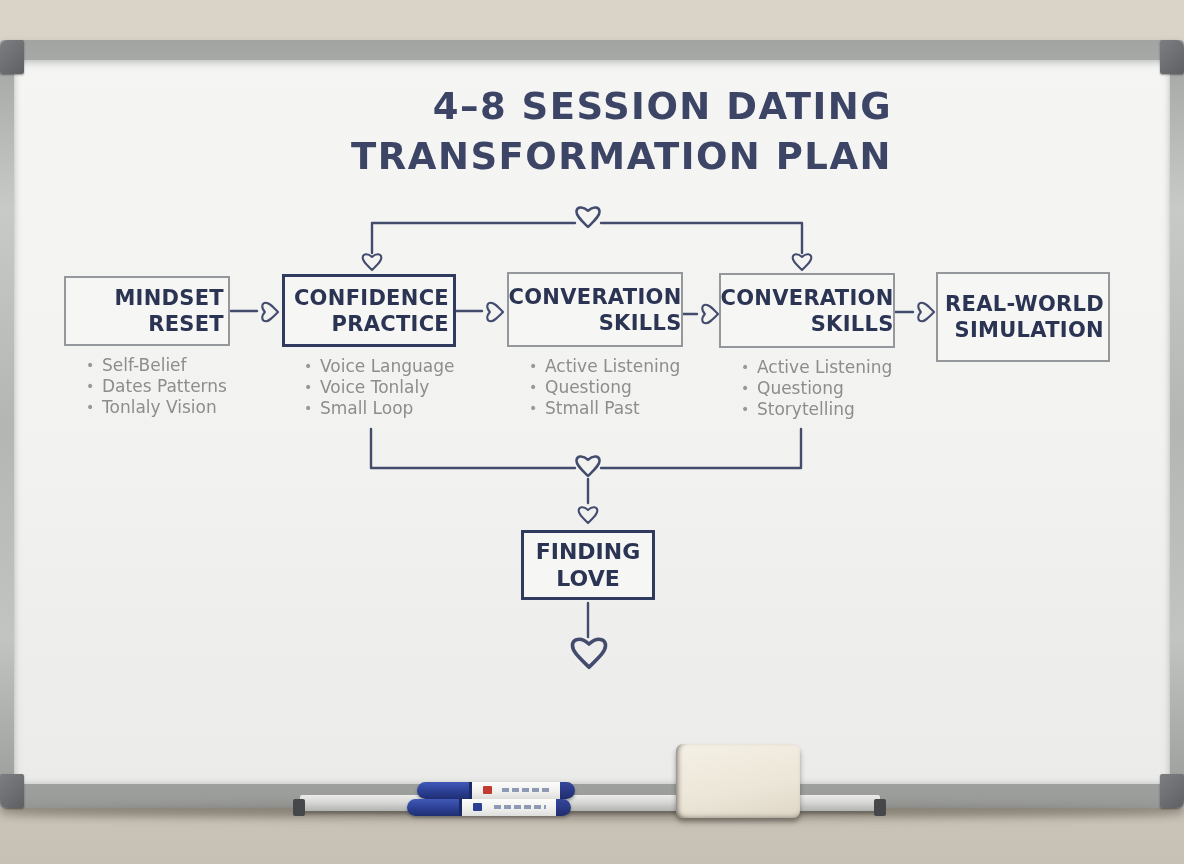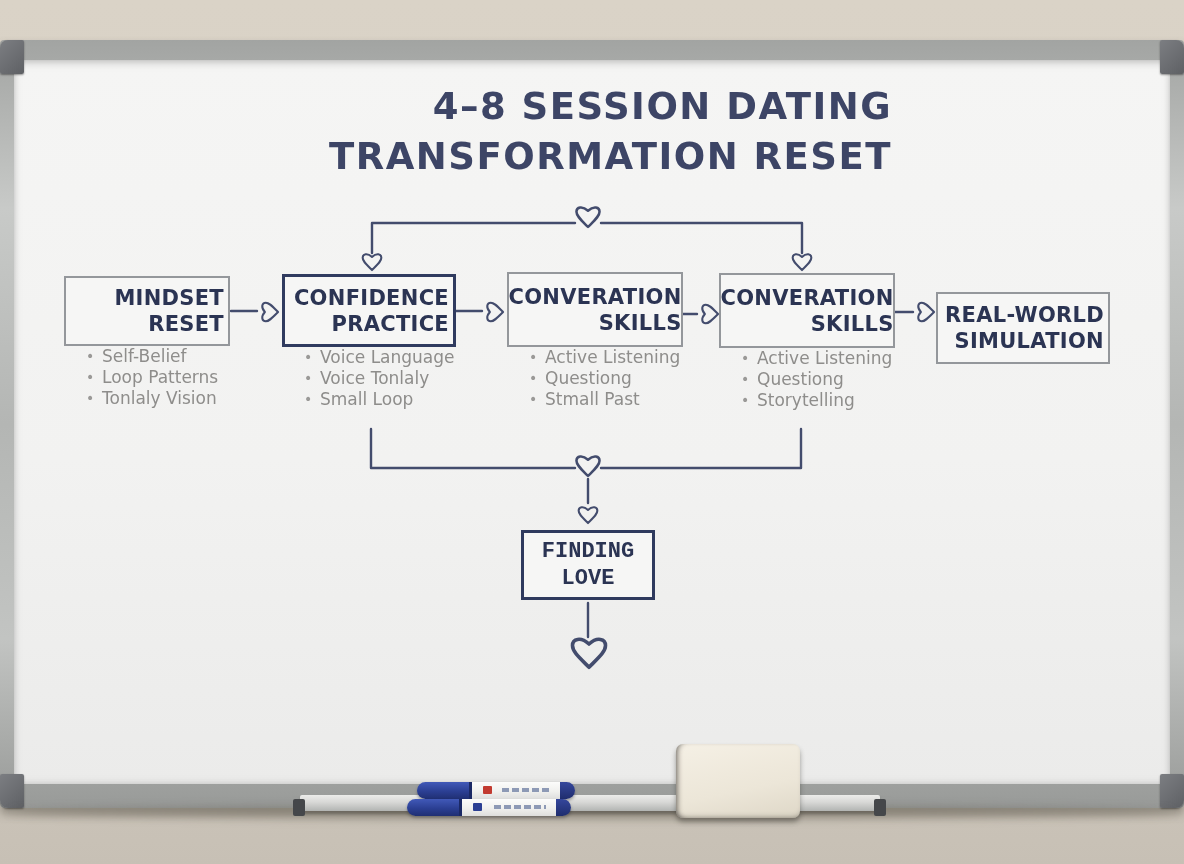--- a/index.html
+++ b/index.html
@@ -41,33 +41,33 @@
   }
   
   .stage{position:absolute;}
   .stage-box{
     display:flex;align-items:center;justify-content:center;text-align:right;
     background:#f6f6f5;color:#2b3453;font-weight:bold;font-size:21px;line-height:26px;
     letter-spacing:.3px;padding:2px 4px;box-sizing:border-box;
   }
   .border-gray{border:2px solid #94979b;}
   .border-navy{border:3px solid #303b5f;}
-  .bullets{padding-left:22px;}
+  .bullets{margin-top:9px;padding-left:22px;}
   .bullet{
     position:relative;color:#8e8d8b;font-size:17px;line-height:21px;padding-left:16px;
     font-weight:500;white-space:nowrap;
   }
   .bullet::before{
     content:"•";position:absolute;left:0;top:0;color:#9a9997;font-size:14px;
   }
   .final-box{
     position:absolute;left:521px;top:530px;width:134px;height:70px;
     display:flex;align-items:center;justify-content:center;text-align:center;
     background:#f6f6f5;border:3px solid #2f3a5e;box-sizing:border-box;
-    color:#2b3453;font-weight:bold;font-size:22px;line-height:27px;font-family:Liberation Mono, monospace;
+    color:#2b3453;font-weight:bold;font-size:22px;line-height:27px;
   }
   
   .connectors{position:absolute;left:0;top:0;width:1184px;height:864px;}
   
   .tray{
     position:absolute;left:300px;top:795px;width:580px;height:16px;border-radius:2px;
     background:linear-gradient(180deg,#ececea 0%,#d8d8d6 45%,#b2b4b2 100%);
     box-shadow:0 3px 3px rgba(60,58,50,.4);
   }
   .tray-cap{position:absolute;width:12px;height:17px;background:#45474a;border-radius:2px;top:799px;}
@@ -103,21 +103,21 @@
   <div class="frame"></div>
   <div class="surface"></div>
   <div class="corner tl"></div>
   <div class="corner tr"></div>
   <div class="corner bl"></div>
   <div class="corner br"></div>
   <div class="wall-shadow"></div>
 
   <div class="title">
     <div>4–8 SESSION DATING</div>
-    <div>TRANSFORMATION RESET</div>
+    <div>TRANSFORMATION PLAN</div>
   </div>
 
   <svg class="connectors" viewBox="0 0 1184 864">
     <defs>
       <path id="heart" d="M0,9.5 C-7,2.5 -11,-1 -11,-5 C-11,-9.5 -5.5,-11 0,-6 C5.5,-11 11,-9.5 11,-5 C11,-1 7,2.5 0,9.5 Z"></path>
     </defs>
     <g fill="none" stroke="#434c6d" stroke-width="2.4" stroke-linecap="round" stroke-linejoin="round">
 
       <path d="M231,311 H257"></path>
       <use href="#heart" transform="translate(270,312) rotate(-90) scale(0.85)"></use>
@@ -142,21 +142,21 @@
 
       <path d="M588,603 V637"></path>
       <use href="#heart" transform="translate(589,653) scale(1.5)"></use>
     </g>
   </svg>
 
   <div class="stage" style="left:64px;top:276px;width:166px;">
     <div class="stage-box border-gray" style="height:70px;">MINDSET RESET</div>
     <div class="bullets">
       <div class="bullet">Self-Belief</div>
-      <div class="bullet">Loop Patterns</div>
+      <div class="bullet">Dates Patterns</div>
       <div class="bullet">Tonlaly Vision</div>
     </div>
   </div>
 
   <div class="stage" style="left:282px;top:274px;width:174px;">
     <div class="stage-box border-navy" style="height:73px;">CONFIDENCE PRACTICE</div>
     <div class="bullets">
       <div class="bullet">Voice Language</div>
       <div class="bullet">Voice Tonlaly</div>
       <div class="bullet">Small Loop</div>
@@ -175,21 +175,21 @@
   <div class="stage" style="left:719px;top:273px;width:176px;">
     <div class="stage-box border-gray" style="height:75px;">CONVERATION SKILLS</div>
     <div class="bullets">
       <div class="bullet">Active Listening</div>
       <div class="bullet">Questiong</div>
       <div class="bullet">Storytelling</div>
     </div>
   </div>
 
   <div class="stage" style="left:936px;top:272px;width:174px;">
-    <div class="stage-box border-gray" style="height:72px;margin-top:20px;">REAL-WORLD SIMULATION</div>
+    <div class="stage-box border-gray" style="height:90px;">REAL-WORLD SIMULATION</div>
   </div>
 
   <div class="final-box">FINDING LOVE</div>
 
   <div class="tray"></div>
   <div class="tray-cap left"></div>
   <div class="tray-cap right"></div>
 
   <div class="marker m1">
     <div class="marker-cap"></div>

